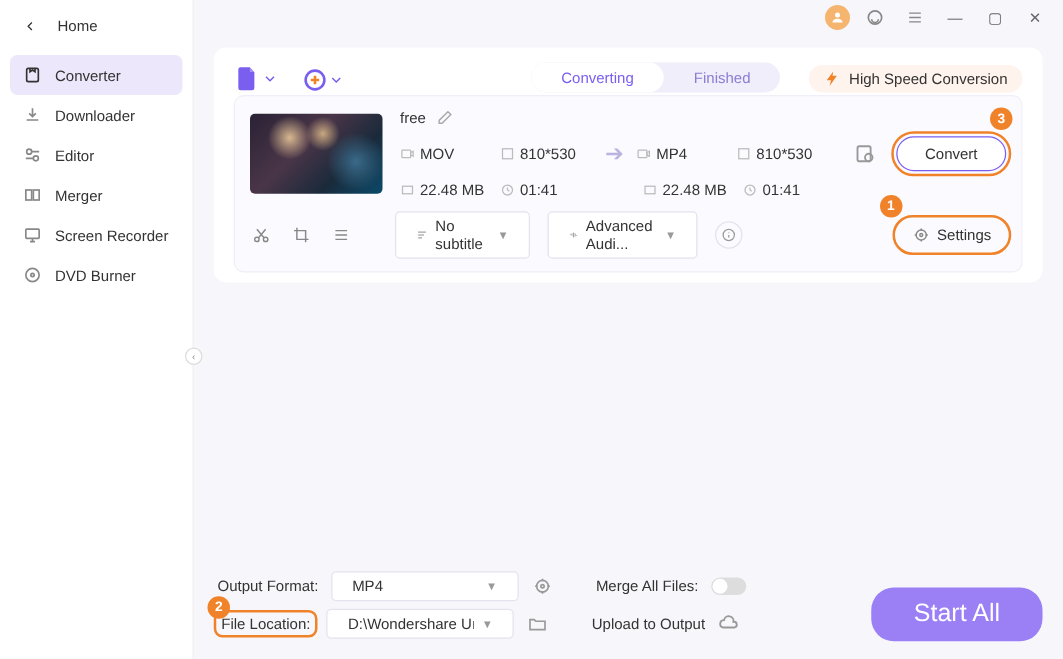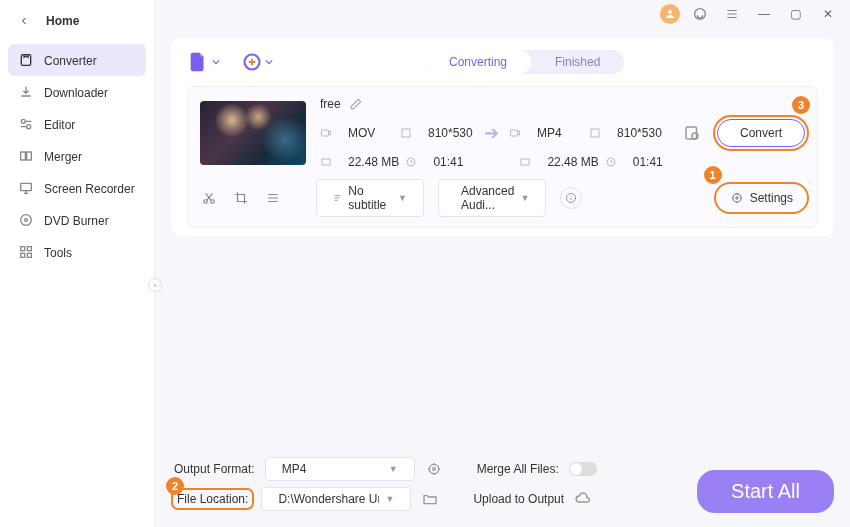--- a/index.html
+++ b/index.html
@@ -1,43 +1,43 @@
 <!DOCTYPE html>
 <html><head>
 <meta charset="utf-8">
 <style>
 *{margin:0;padding:0;box-sizing:border-box;font-family:'Segoe UI',Arial,sans-serif;font-size:12px;color:#333}
 body{width:850px;height:527px;background:#f7f6fb;position:relative;overflow:hidden}
 .titlebar{position:absolute;top:0;right:0;height:28px;display:flex;align-items:center;gap:8px;padding:0 10px}
 .titlebar .win{width:24px;height:24px;display:flex;align-items:center;justify-content:center;color:#666}
 .avatar{width:20px;height:20px;border-radius:50%;background:#f5b56f;display:flex;align-items:center;justify-content:center}
 .sidebar{position:absolute;left:0;top:0;width:155px;height:100%;background:#fff;border-right:1px solid #eee}
-.sidebar .home{display:flex;align-items:center;gap:16px;padding:14px 18px 10px;font-size:13px;font-weight:700}
+.sidebar .home{display:flex;align-items:center;gap:16px;padding:14px 18px 10px;font-size:13px;font-weight:400}
 .sidebar .home svg{width:12px;height:12px}
 .sidebar ul{list-style:none;padding:6px 8px}
 .sidebar li{display:flex;align-items:flex-end;gap:10px;padding:8px 10px;border-radius:6px;color:#555;cursor:pointer}
 .sidebar li.active{background:#ece7fb;color:#6a4ff0}
 .sidebar li svg{width:16px;height:16px;flex-shrink:0}
 .collapse{position:absolute;left:148px;top:278px;width:14px;height:14px;background:#fff;border:1px solid #ddd;border-radius:50%;display:flex;align-items:center;justify-content:center;font-size:8px;color:#888}
 .main{position:absolute;left:155px;top:0;right:0;bottom:0;padding:38px 16px 0}
 .card{background:#fff;border-radius:10px;padding:12px 16px 8px}
-.toprow{display:flex;align-items:center;gap:22px;margin-bottom:12px}
+.toprow{display:flex;align-items:flex-end;gap:22px;margin-bottom:2px}
 .iconbtn{display:flex;align-items:center;gap:3px;color:#7a5ef0}
 .tabs{margin-left:130px;display:flex;background:#f1eefc;border-radius:14px;overflow:hidden}
 .tabs span{padding:5px 24px;color:#8a7ed0;cursor:pointer}
 .tabs span.active{background:#fff;color:#7a5ef0;border-radius:14px}
 .hsc{margin-left:auto;color:#f07a4f;display:flex;align-items:center;gap:6px;background:#fff3ed;padding:4px 12px;border-radius:12px}
 .item{border:1px solid #f0eef8;border-radius:8px;background:#fbfafe;padding:10px 12px}
 .row1{display:flex;align-items:center;gap:14px}
 .thumb{width:106px;height:64px;border-radius:4px;background:linear-gradient(135deg,#2a2235,#4a3548 40%,#1a2a3a 70%,#0a4a6a);position:relative;overflow:hidden}
 .thumb::after{content:'';position:absolute;inset:0;background:radial-gradient(circle at 30% 30%,#d8b890 0,transparent 20%),radial-gradient(circle at 55% 25%,#c8a880 0,transparent 18%),radial-gradient(circle at 80% 60%,#3a6a8a 0,transparent 25%)}
 .title{display:flex;align-items:center;gap:8px;color:#666}
 .meta{flex:1;display:flex;flex-direction:column;gap:8px}
 .metarow{display:flex;align-items:center;gap:6px}
-.mcell{display:flex;align-items:center;gap:16px;color:#888;font-size:11px;min-width:74px}
+.mcell{display:flex;align-items:center;gap:4px;color:#888;font-size:11px;min-width:74px}
 .arrow{color:#bcb4e0;font-size:18px;margin:0 4px}
 .gear{width:22px;height:22px;display:flex;align-items:center;justify-content:center;color:#999}
 .convert{margin-left:8px;border:1px solid #7a5ef0;color:#7a5ef0;background:#fff;border-radius:16px;padding:6px 22px;cursor:pointer;outline:2px solid #f0832a;outline-offset:2px;position:relative}
 .badge{position:absolute;width:18px;height:18px;border-radius:50%;background:#f0832a;color:#fff;display:flex;align-items:center;justify-content:center;font-size:11px;font-weight:bold}
 .row2{display:flex;align-items:center;gap:14px;margin-top:10px}
 .mini{width:18px;height:18px;display:flex;align-items:center;justify-content:center;color:#888;cursor:pointer}
 .dd{display:flex;align-items:center;gap:6px;border:1px solid #e4e2ee;border-radius:4px;padding:4px 16px;color:#666;cursor:pointer;background:#fff}
 .dd .chev{margin-left:auto;font-size:9px;color:#999}
 .settings{display:flex;align-items:center;gap:6px;border-radius:14px;padding:5px 12px;cursor:pointer;outline:2px solid #f0832a;outline-offset:2px;position:relative}
 .footer{position:absolute;left:174px;right:16px;bottom:10px}
@@ -116,29 +116,20 @@
         </svg>
         <span>Screen Recorder</span>
       </li>
     <li>
         <svg viewBox="0 0 24 24" fill="none" stroke="#888" stroke-width="2">
           <circle cx="12" cy="12" r="8"></circle>
           <circle cx="12" cy="12" r="2"></circle>
         </svg>
         <span>DVD Burner</span>
       </li>
-    <li>
-        <svg viewBox="0 0 24 24" fill="none" stroke="#888" stroke-width="2">
-          <rect x="4" y="4" width="6" height="6"></rect>
-          <rect x="14" y="4" width="6" height="6"></rect>
-          <rect x="4" y="14" width="6" height="6"></rect>
-          <rect x="14" y="14" width="6" height="6"></rect>
-        </svg>
-        <span>Tools</span>
-      </li>
   </ul>
 </div>
 
 <div class="collapse">‹</div>
 
 <div class="main">
   <div class="card">
     <div class="toprow">
       <span class="iconbtn">
           <svg width="22" height="22" viewBox="0 0 24 24" fill="#7a5ef0">
@@ -155,20 +146,26 @@
             <path d="M12 8v8M8 12h8" stroke="#f0832a"></path>
           </svg>
           <svg width="8" height="8" viewBox="0 0 10 10">
             <path d="M1 3l4 4 4-4" fill="none" stroke="#7a5ef0" stroke-width="1.5"></path>
           </svg>
         </span>
       <div class="tabs">
         <span class="active">Converting</span>
         <span>Finished</span>
       </div>
+      <span class="hsc">
+          <svg width="14" height="14" viewBox="0 0 24 24" fill="#f0832a">
+            <path d="M13 2L4 14h6l-2 8 10-14h-6z"></path>
+          </svg>
+          <span>High Speed Conversion</span>
+        </span>
     </div>
 
     <div class="item">
       <div class="row1">
         <div class="thumb"></div>
         <div class="meta">
           <div class="title">
               <span>free</span>
               <svg width="14" height="14" viewBox="0 0 24 24" fill="none" stroke="#aaa" stroke-width="2">
                 <path d="M4 20h4L20 8l-4-4L4 16v4z"></path>
@@ -261,21 +258,21 @@
             </svg>
           </span>
         <span style="width:6px"></span>
         <div class="dd" style="width:108px">
             <svg width="12" height="12" viewBox="0 0 24 24" fill="none" stroke="#888" stroke-width="2">
               <path d="M4 6h16M4 12h12M4 18h8"></path>
             </svg>
             <span>No subtitle</span>
             <span class="chev">▼</span>
           </div>
-        <div class="dd" style="width:108px">
+        <div class="dd" style="width:120px">
             <svg width="12" height="12" viewBox="0 0 24 24" fill="none" stroke="#888" stroke-width="2">
               <path d="M4 12v-2m4 4V8m4 10V6m4 10V8m4 6v-2"></path>
             </svg>
             <span>Advanced Audi...</span>
             <span class="chev">▼</span>
           </div>
         <span class="mini" style="border:1px solid #e4e2ee;border-radius:50%;width:22px;height:22px">
             <svg width="12" height="12" viewBox="0 0 24 24" fill="none" stroke="#999" stroke-width="2">
               <circle cx="12" cy="12" r="9"></circle>
               <path d="M12 8v1m0 3v4"></path>

